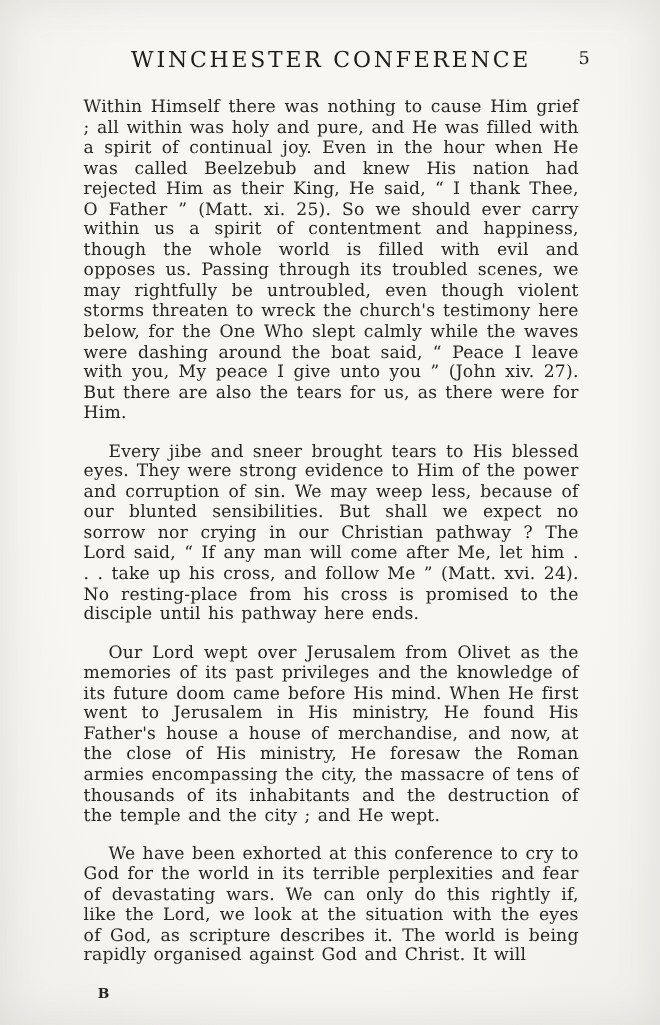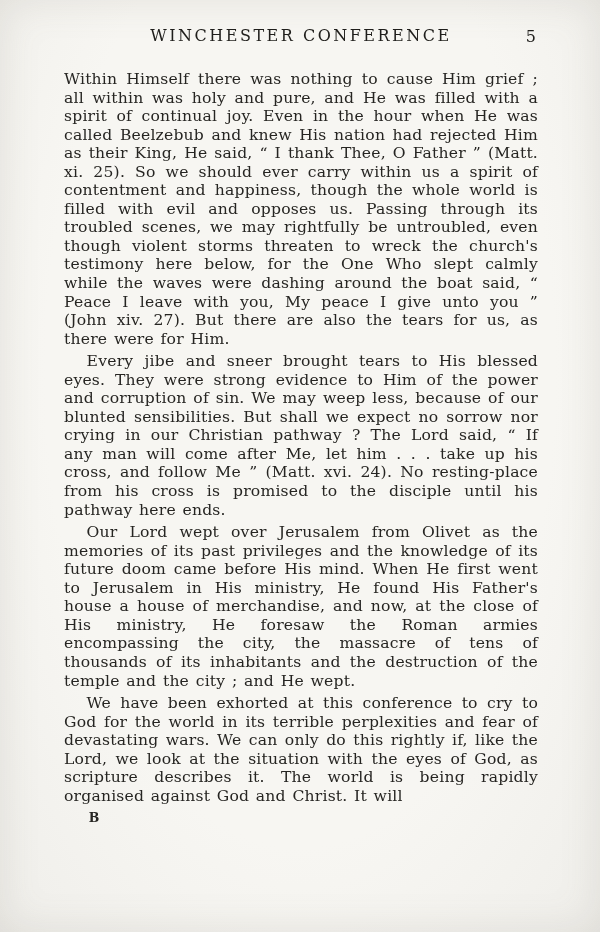--- a/index.html
+++ b/index.html
@@ -37,43 +37,43 @@
   .content {
     position: relative;
     padding: 26px 58px 0 60px;
   }
   .header {
     position: relative;
     height: 30px;
     margin-bottom: 14px;
   }
   .running-title {
-    margin: 0;
-    font-size: 16px;
+    margin: 16px;
+    font-size: 20px;
     font-weight: normal;
     text-align: center;
     letter-spacing: 2.5px;
     color: #1f1e1b;
   }
   .page-number {
     position: absolute;
     right: 6px;
     top: 1px;
     font-size: 16px;
     color: #1f1e1b;
   }
   .text-block {
     font-size: 15.6px;
     line-height: 18.55px;
     text-align: justify;
     letter-spacing: 0.2px;
     word-spacing: 1.5px;
   }
   .text-block p {
-    margin: 4px;
+    margin: 16px;
   }
   .text-block p.indent {
     text-indent: 1.45em;
   }
   .sig {
     margin: 2px 0 0 0 !important;
     text-indent: 2.3em;
     font-size: 12.5px;
     font-weight: bold;
     text-align: left;

